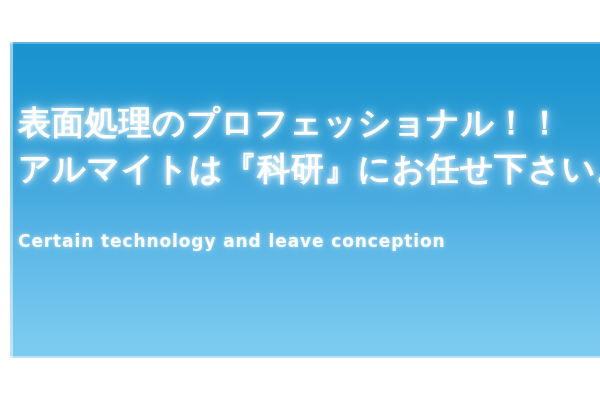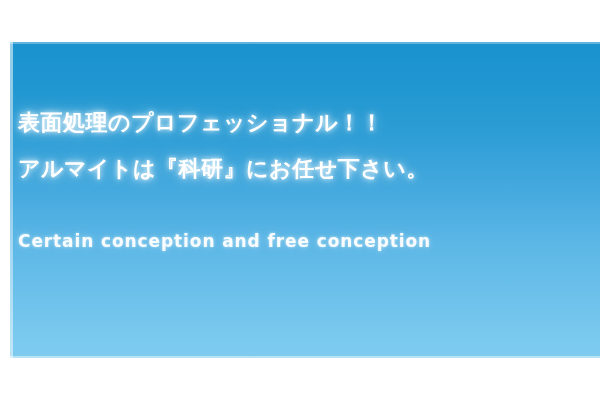--- a/index.html
+++ b/index.html
@@ -76,21 +76,21 @@
   
   #headline {
     position: absolute;
     left: 8px;
     top: 58px;
     width: 582px;
   }
   .jp-line {
     color: #ffffff;
     font-family: "DejaVu Sans", "Liberation Sans", sans-serif;
-    font-size: 22px;
+    font-size: 33px;
     font-weight: bold;
     line-height: 46px;
     letter-spacing: 0.5px;
     white-space: nowrap;
     text-shadow:
        0 0 5px rgba(255,255,255,0.85),
        0 0 11px rgba(255,255,255,0.55),
        0 0 20px rgba(190,232,252,0.45);
   }
 
@@ -124,17 +124,17 @@
     <div id="banner-top-edge"></div>
     <div id="banner-left-edge"></div>
     <div id="banner-bottom-edge"></div>
 
     <div id="headline">
       <div class="jp-line">表面処理のプロフェッショナル！！</div>
       <div class="jp-line">アルマイトは『科研』にお任せ下さい。</div>
     </div>
 
     <div id="subtext">
-      <div class="en-line">Certain conception and free conception</div>
+      <div class="en-line">Certain technology and leave conception</div>
     </div>
 
   </div>
 </div>
 
 </body></html>

